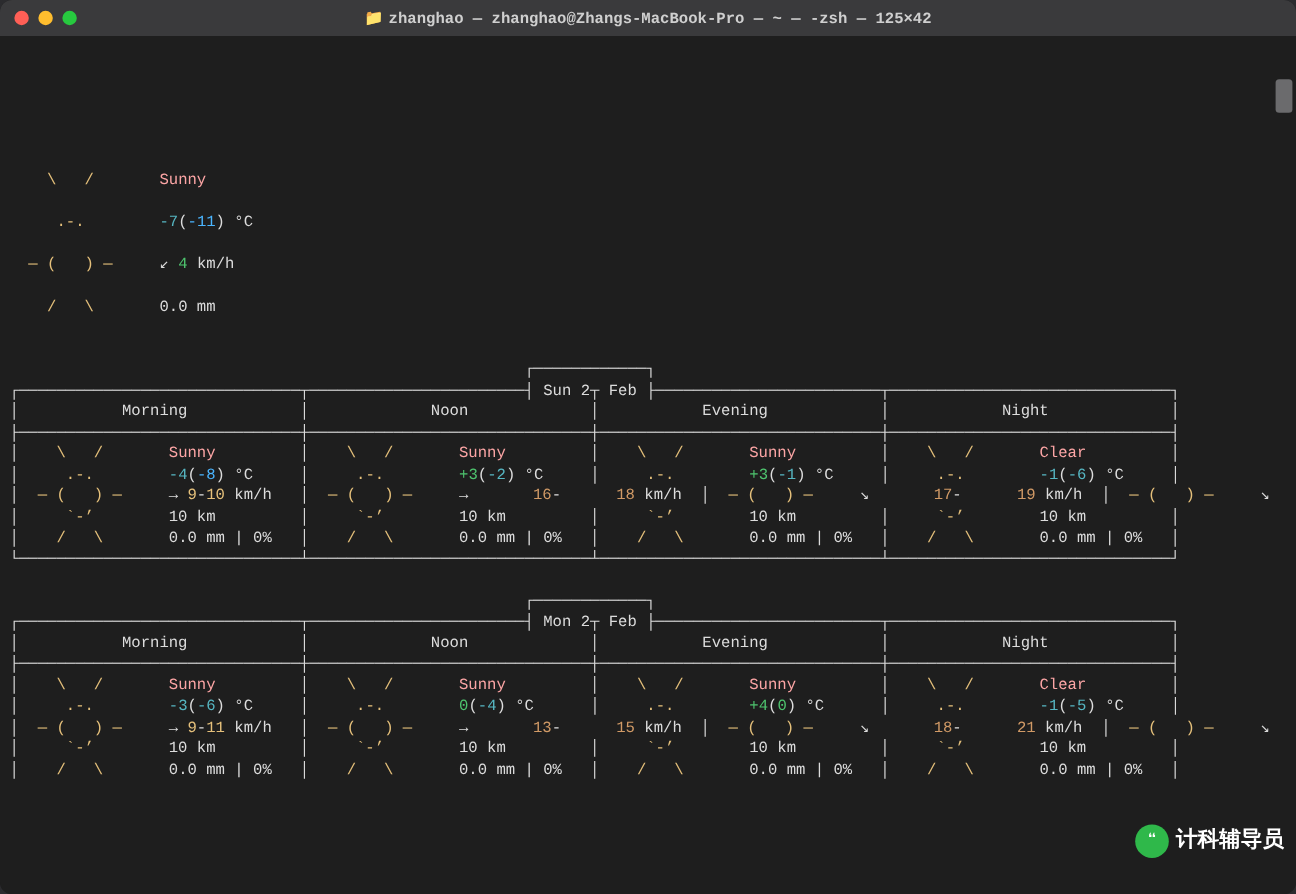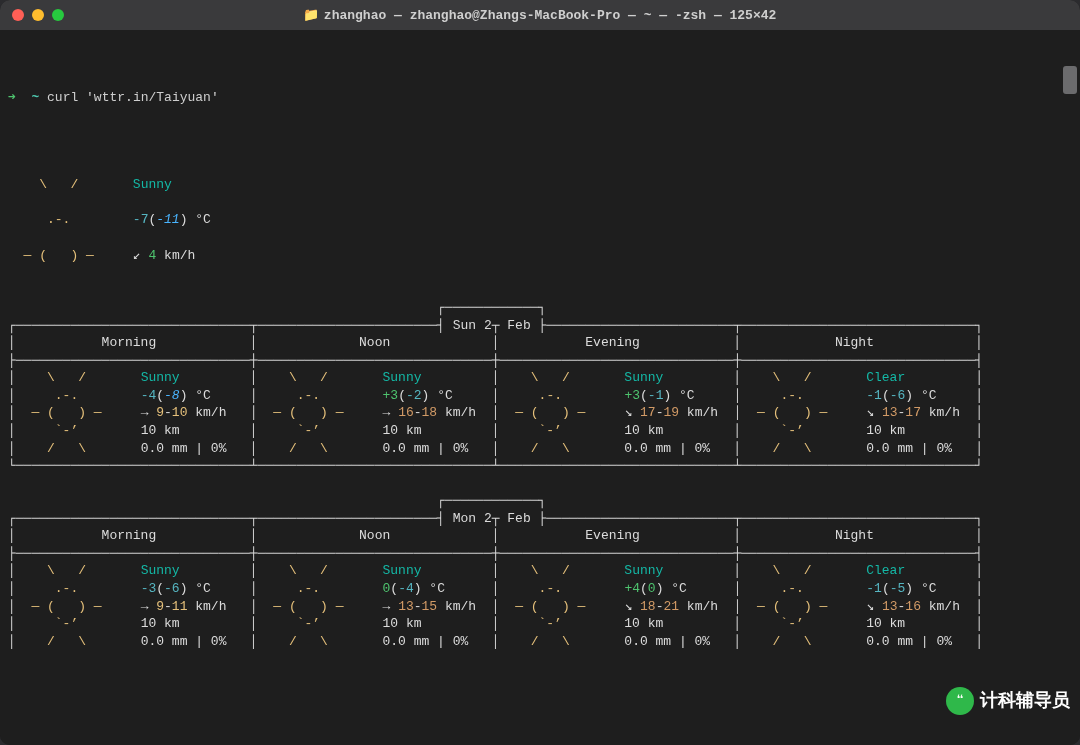--- a/index.html
+++ b/index.html
@@ -18,24 +18,24 @@
   .title-center .folder { color: #4ab5ff; margin-right: 4px; }
 
   .term { flex: 1; background: #1e1e1e; padding: 6px 8px 8px 8px; white-space: pre; line-height: 1.35; letter-spacing: 0; overflow: hidden; position: relative; }
   .scrollbar { position: absolute; right: 3px; top: 36px; width: 14px; height: 28px; background: #6b6b6d; border-radius: 3px; }
 
   .prompt-arrow { color: #4ec36e; font-weight: bold; }
   .path-tilde   { color: #4ec9b0; font-weight: bold; }
   .cmd          { color: #cfcfcf; }
   .yellow       { color: #e5c07b; }
   .green        { color: #4ec36e; }
-  .blue         { color: #4ab5ff; font-style: italic; }
+  .blue         { color: #4ab5ff; }
   .cyan         { color: #56b6c2; }
-  .orange       { color: #d19a66; }
-  .grey         { color: #14b8a6; }
+  .orange       { color: #d19a66; margin-left: 46px; }
+  .grey         { color: #fca5a5; }
 
   .watermark { position: absolute; right: 10px; bottom: 30px; color: #ffffff; display: flex; align-items: center; gap: 6px; font-size: 18px; font-weight: 600; }
   .watermark .bubble { width: 28px; height: 28px; border-radius: 50%; background: #2fb84a; display: flex; align-items: center; justify-content: center; font-size: 14px; color: #fff; }
 
   pre.block { margin: 0; font-family: inherit; font-size: inherit; line-height: inherit; }
 </style>
 </head>
 <body>
 
 <div class="window">
@@ -47,26 +47,26 @@
       <span class="tl-max"></span>
     </div>
     <div class="title-center">
       <span class="folder">📁</span><span>zhanghao — zhanghao@Zhangs-MacBook-Pro — ~ — -zsh — 125×42</span>
     </div>
   </div>
 
   <div class="term">
     <div class="scrollbar"></div>
 
-<pre class="block"><span class="prompt-arrow">➜</span>  <span class="path-tilde">~</span> <span class="cmd">curl 'wttr.in/Taiyuan'</span></pre>
 <pre class="block"> </pre>
 
 <pre class="block">    <span class="yellow">\   /</span>       <span class="grey">Sunny</span></pre>
 <pre class="block">     <span class="yellow">.-.</span>        <span class="cyan">-7</span>(<span class="blue">-11</span>) <span>°C</span></pre>
 <pre class="block">  <span class="yellow">― (   ) ―</span>     <span>↙</span> <span class="green">4</span> <span>km/h</span></pre>
+<pre class="block">    <span class="yellow">/   \</span>       <span>0.0 mm</span></pre>
 
 <div id="days-container"><pre class="block">                                                       ┌────────────┐                                                        </pre><pre class="block">┌──────────────────────────────┬───────────────────────┤ Sun 2┬ Feb ├────────────────────────┬──────────────────────────────┐</pre><pre class="block">│           Morning            │             Noon             │           Evening            │            Night             │</pre><pre class="block">├──────────────────────────────┼──────────────────────────────┼──────────────────────────────┼──────────────────────────────┤</pre><pre class="block">│    <span class="yellow">\   /</span>       <span class="grey">Sunny</span>         │    <span class="yellow">\   /</span>       <span class="grey">Sunny</span>         │    <span class="yellow">\   /</span>       <span class="grey">Sunny</span>         │    <span class="yellow">\   /</span>       <span class="grey">Clear</span>         │</pre><pre class="block">│     <span class="yellow">.-.</span>        <span class="cyan">-4</span>(<span class="blue">-8</span>) °C     │     <span class="yellow">.-.</span>        <span class="green">+3</span>(<span class="cyan">-2</span>) °C     │     <span class="yellow">.-.</span>        <span class="green">+3</span>(<span class="cyan">-1</span>) °C     │     <span class="yellow">.-.</span>        <span class="cyan">-1</span>(<span class="cyan">-6</span>) °C     │</pre><pre class="block">│  <span class="yellow">― (   ) ―</span>     → <span class="yellow">9</span>-<span class="yellow">10</span> km/h   │  <span class="yellow">― (   ) ―</span>     → <span class="orange">16</span>-<span class="orange">18</span> km/h  │  <span class="yellow">― (   ) ―</span>     ↘ <span class="orange">17</span>-<span class="orange">19</span> km/h  │  <span class="yellow">― (   ) ―</span>     ↘ <span class="orange">13</span>-<span class="orange">17</span> km/h  │</pre><pre class="block">│     <span class="yellow">`-’</span>        10 km         │     <span class="yellow">`-’</span>        10 km         │     <span class="yellow">`-’</span>        10 km         │     <span class="yellow">`-’</span>        10 km         │</pre><pre class="block">│    <span class="yellow">/   \</span>       0.0 mm | 0%   │    <span class="yellow">/   \</span>       0.0 mm | 0%   │    <span class="yellow">/   \</span>       0.0 mm | 0%   │    <span class="yellow">/   \</span>       0.0 mm | 0%   │</pre><pre class="block">└──────────────────────────────┴──────────────────────────────┴──────────────────────────────┴──────────────────────────────┘</pre><pre class="block"> </pre><pre class="block">                                                       ┌────────────┐                                                        </pre><pre class="block">┌──────────────────────────────┬───────────────────────┤ Mon 2┬ Feb ├────────────────────────┬──────────────────────────────┐</pre><pre class="block">│           Morning            │             Noon             │           Evening            │            Night             │</pre><pre class="block">├──────────────────────────────┼──────────────────────────────┼──────────────────────────────┼──────────────────────────────┤</pre><pre class="block">│    <span class="yellow">\   /</span>       <span class="grey">Sunny</span>         │    <span class="yellow">\   /</span>       <span class="grey">Sunny</span>         │    <span class="yellow">\   /</span>       <span class="grey">Sunny</span>         │    <span class="yellow">\   /</span>       <span class="grey">Clear</span>         │</pre><pre class="block">│     <span class="yellow">.-.</span>        <span class="cyan">-3</span>(<span class="cyan">-6</span>) °C     │     <span class="yellow">.-.</span>        <span class="green">0</span>(<span class="cyan">-4</span>) °C      │     <span class="yellow">.-.</span>        <span class="green">+4</span>(<span class="green">0</span>) °C      │     <span class="yellow">.-.</span>        <span class="cyan">-1</span>(<span class="cyan">-5</span>) °C     │</pre><pre class="block">│  <span class="yellow">― (   ) ―</span>     → <span class="yellow">9</span>-<span class="yellow">11</span> km/h   │  <span class="yellow">― (   ) ―</span>     → <span class="orange">13</span>-<span class="orange">15</span> km/h  │  <span class="yellow">― (   ) ―</span>     ↘ <span class="orange">18</span>-<span class="orange">21</span> km/h  │  <span class="yellow">― (   ) ―</span>     ↘ <span class="orange">13</span>-<span class="orange">16</span> km/h  │</pre><pre class="block">│     <span class="yellow">`-’</span>        10 km         │     <span class="yellow">`-’</span>        10 km         │     <span class="yellow">`-’</span>        10 km         │     <span class="yellow">`-’</span>        10 km         │</pre><pre class="block">│    <span class="yellow">/   \</span>       0.0 mm | 0%   │    <span class="yellow">/   \</span>       0.0 mm | 0%   │    <span class="yellow">/   \</span>       0.0 mm | 0%   │    <span class="yellow">/   \</span>       0.0 mm | 0%   │</pre></div>
 
 
 
 
 
 
     <div class="watermark">
       <span class="bubble">❝</span>

